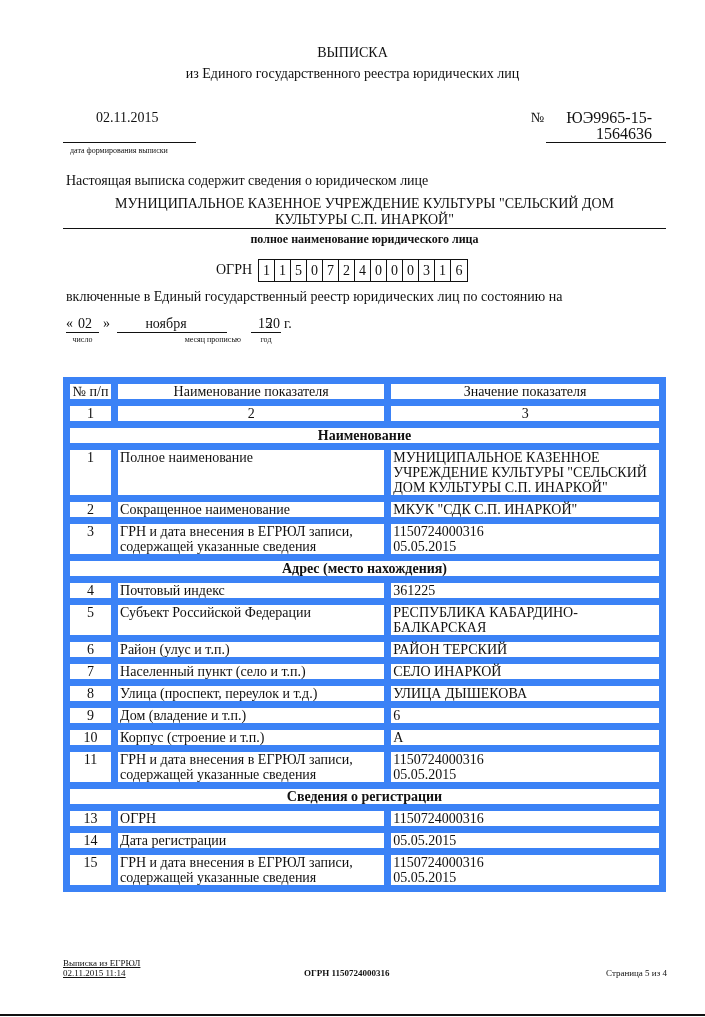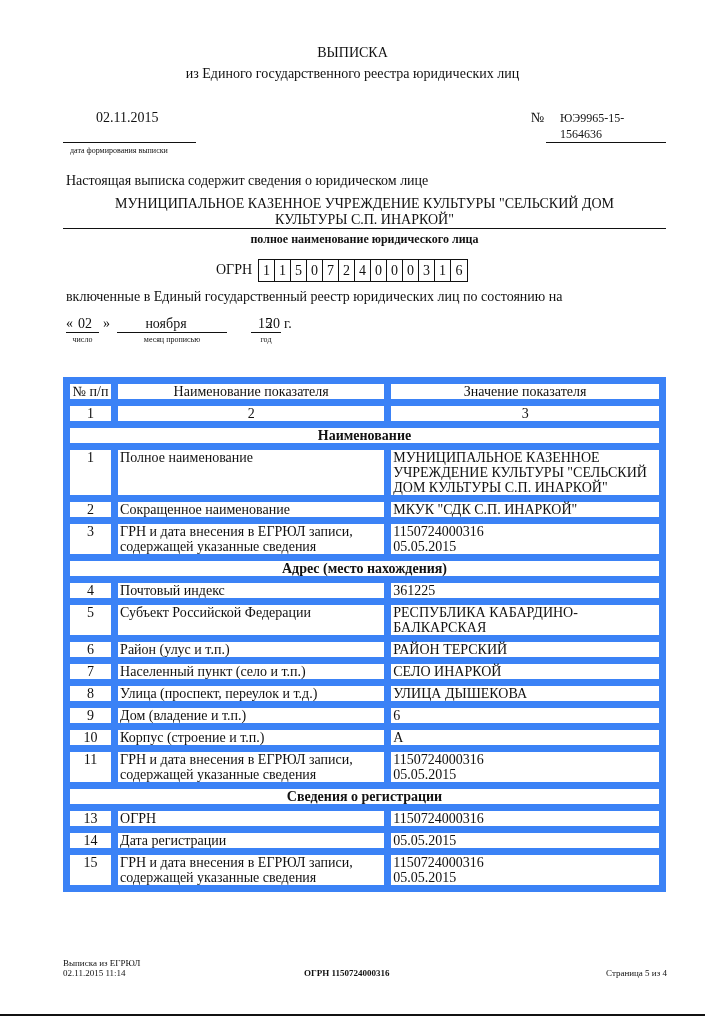--- a/index.html
+++ b/index.html
@@ -6,21 +6,21 @@
   body { width:705px; height:1017px; position:relative; overflow:hidden;
          font-family:"Liberation Serif", "DejaVu Serif", serif; color:#111; }
   .abs { position:absolute; }
   .center { text-align:center; }
   .title { left:0; width:705px; top:45px; font-size:14px; }
   .subtitle { left:0; width:705px; top:66px; font-size:14px; }
   .date-val { left:96px; top:110px; font-size:14px; }
   .date-line { left:63px; top:142px; width:133px; border-top:1px solid #111; }
   .date-cap { left:70px; top:146px; font-size:8px; }
   .no-sign { left:531px; top:110px; font-size:14px; }
-  .no-val { left:560px; top:110px; width:92px; font-size:12px; text-align:left; line-height:16px; }
+  .no-val { left:560px; top:110px; width:92px; font-size:16px; text-align:right; line-height:16px; }
   .no-line { left:546px; top:142px; width:120px; border-top:1px solid #111; }
   .intro { left:66px; top:173px; font-size:14px; }
   .org-name { left:63px; width:603px; top:196px; font-size:14px; text-align:center; line-height:16px; }
   .org-line { left:63px; top:228px; width:603px; border-top:1px solid #111; }
   .org-cap { left:63px; width:603px; top:232px; font-size:12px; text-align:center;font-weight:bold; }
   .ogrn-label { left:216px; top:262px; font-size:14px; }
   .ogrn-boxes { left:258px; top:259px; display:flex; border:1px solid #111; }
   .ogrn-box { width:16px; height:21px; border-right:1px solid #111; font-size:14px; text-align:center; line-height:21px; box-sizing:border-box; }
   .ogrn-box:last-child { border-right:none; }
   .included { left:66px; top:289px; font-size:14px; }
@@ -83,21 +83,21 @@
 <div class="abs included">включенные в Единый государственный реестр юридических лиц по состоянию на</div>
 
 <div class="abs dt-row" style="left:66px;">«</div>
 <div class="abs dt-row" style="left:78px;">02</div>
 <div class="abs dt-row" style="left:103px;">»</div>
 <div class="abs dt-line" style="left:66px; top:332px; width:33px;"></div>
 <div class="abs dt-cap" style="left:66px; width:33px;">число</div>
 
 <div class="abs dt-row" style="left:117px; width:98px; text-align:center;">ноября</div>
 <div class="abs dt-line" style="left:117px; top:332px; width:110px;"></div>
-<div class="abs dt-cap" style="left:117px; width:110px;">месяц прописью</div>
+<div class="abs dt-cap" style="left:131px; width:110px;text-align:right;">месяц прописью</div>
 
 <div class="abs dt-row" style="left:218px;margin-left:48px;">20</div>
 <div class="abs dt-row" style="left:258px;">15</div>
 <div class="abs dt-line" style="left:251px; top:332px; width:30px;"></div>
 <div class="abs dt-cap" style="left:251px; width:30px;">год</div>
 <div class="abs dt-row" style="left:284px;">г.</div>
 
 <table class="main">
   <colgroup>
       <col class="c1">
@@ -202,19 +202,19 @@
     <td class="num">15</td>
     <td>ГРН и дата внесения в ЕГРЮЛ записи, содержащей указанные сведения</td>
     <td>
       <div>1150724000316</div>
       <div>05.05.2015</div>
     </td>
   </tr>
 </tbody>
   </table>
 
-<div class="abs footer" style="left:63px; top:958px;">
+<div class="abs footer" style="left:63px; top:958px;text-decoration:underline;">
   <div>Выписка из ЕГРЮЛ</div>
   <div>02.11.2015 11:14</div>
 </div>
 <div class="abs footer" style="left:304px; top:968px;font-weight:bold;">ОГРН 1150724000316</div>
 <div class="abs footer" style="left:606px; top:968px;">Страница 5 из 4</div>
 <div class="abs bottom-line"></div>
 
 </body></html>

